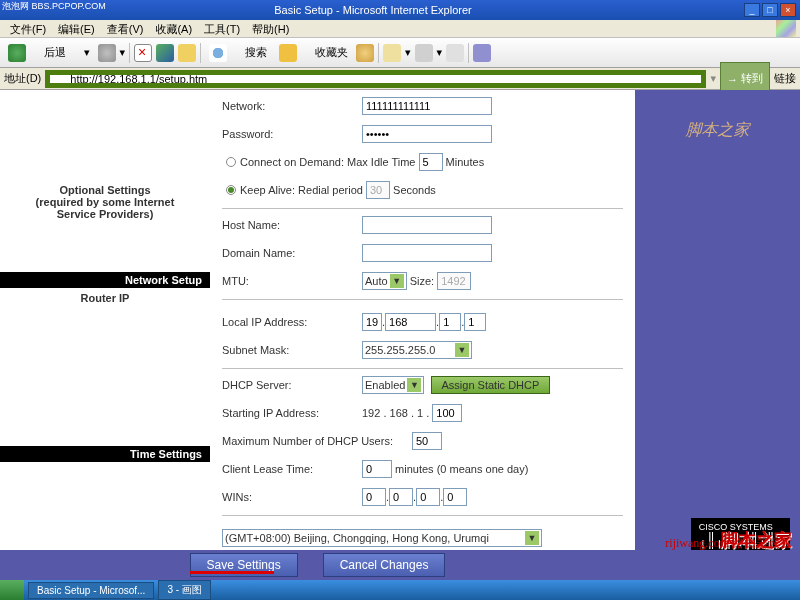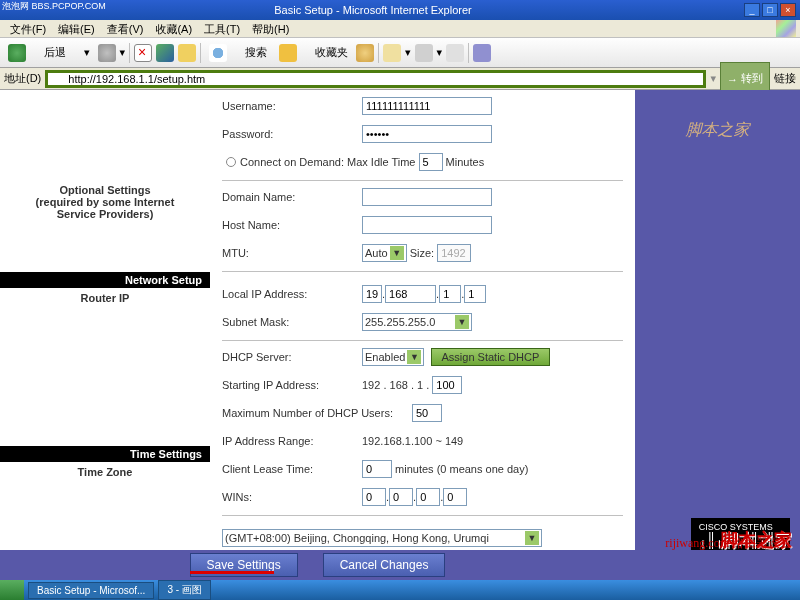--- a/index.html
+++ b/index.html
@@ -8,21 +8,21 @@
 .titlebar .title{flex:1;text-align:center}
 .titlebar .winbtn{width:16px;height:14px;background:#3a7ae0;margin-left:2px;border:1px solid #1a3f80;font-size:9px;text-align:center;line-height:12px}
 .menubar{height:18px;background:#ece9d8;display:flex;font-size:11px;padding:0 4px;border-bottom:1px solid #c0c0c0}
 .menubar span{padding:2px 6px}
 .menubar .winlogo{margin-left:auto;width:20px;background:linear-gradient(135deg,#f00,#0f0,#00f,#ff0);opacity:0.3}
 .toolbar{height:30px;background:linear-gradient(to bottom,#fefefe,#e8e8e8);display:flex;align-items:center;padding:0 4px;border-bottom:1px solid #a0a0a0;font-size:11px;gap:4px}
 .toolbar .btn{display:flex;align-items:center;gap:18px;padding:2px 4px}
 .toolbar .sep{width:1px;height:20px;background:#c0c0c0}
 .toolbar .ico{width:18px;height:18px;border-radius:3px}
 .addressbar{height:22px;background:#ece9d8;display:flex;align-items:center;padding:0 4px;font-size:11px;gap:4px;border-bottom:1px solid #a0a0a0}
-.addressbar input{flex:1;height:18px;border:3px solid #4d7c0f;padding:0 11px 0 20px;font-size:11px;background:#fff}
+.addressbar input{flex:1;height:18px;border:5px solid #4d7c0f;padding:0 11px 0 20px;font-size:11px;background:#fff}
 .addressbar .gobtn{background:#8fb069;color:#fff;padding:8px 6px;border:1px solid #5a8038;font-size:11px}
 .content{height:490px;overflow:hidden;background:#fff;position:relative}
 .router-page{display:flex;height:100%}
 .leftcol{width:210px;background:#fff}
 .sect-hdr{background:#000;color:#fff;font-size:11px;font-weight:bold;text-align:right;padding:2px 8px}
 .sect-label{font-size:11px;font-weight:bold;text-align:center;padding:4px 8px;color:#333}
 .midcol{flex:1;padding:6px 12px;font-size:11px;color:#333;background:#fff;position:relative}
 .midcol .row{display:flex;align-items:center;margin-bottom:8px;min-height:20px}
 .midcol .lbl{width:140px}
 .midcol .lbl2{width:190px}
@@ -113,40 +113,40 @@
     <span>Optional Settings</span><br>
     <span>(required by some Internet</span><br>
     <span>Service Providers)</span>
   </div>
   <div style="height:48px"></div>
   <div class="sect-hdr">Network Setup</div>
   <div class="sect-label">Router IP</div>
   <div style="height:30px"></div>
   <div style="height:108px"></div>
   <div class="sect-hdr">Time Settings</div>
-  <div class="sect-label">Time Zone</div>
 </div>
 
 <div class="midcol">
   <div class="row">
-          <span class="lbl">Username:</span>
+          <span class="lbl">Network:</span>
           <input type="text" style="width: 130px;" value="111111111111">
         </div>
   <div class="row">
           <span class="lbl">Password:</span>
           <input type="text" style="width: 130px;" value="••••••">
         </div>
   <div class="row" style="margin-left:4px"><span class="radio"></span><span>Connect on Demand: Max Idle Time</span>&nbsp;<input type="text" style="width: 24px;" value="5">&nbsp;<span>Minutes</span></div>
-  <div class="divider"></div>
+  <div class="row" style="margin-left:4px"><span class="radio sel"></span><span>Keep Alive: Redial period</span>&nbsp;<input type="text" style="width: 24px; color: rgb(170, 170, 170);" disabled="" value="30">&nbsp;<span>Seconds</span></div>
+  <div class="divider"></div>
+  <div class="row">
+          <span class="lbl">Host Name:</span>
+          <input type="text" style="width: 130px;">
+        </div>
   <div class="row">
           <span class="lbl">Domain Name:</span>
-          <input type="text" style="width: 130px;">
-        </div>
-  <div class="row">
-          <span class="lbl">Host Name:</span>
           <input type="text" style="width: 130px;">
         </div>
   <div class="row"><span class="lbl">MTU:</span><span class="dd">
             <span>Auto</span>
             <span class="arrow">▼</span>
           </span>&nbsp;<span>Size:</span>&nbsp;<input type="text" style="width: 34px; color: rgb(170, 170, 170);" disabled="" value="1492"></div>
   <div class="divider"></div>
   <div style="height:6px"></div>
   <div class="row"><span class="lbl">Local IP Address:</span>
     <input type="text" style="width: 20px;" value="192">.<input type="text" style="width: 51px;" value="168">.<input type="text" style="width: 22px;" value="1">.<input type="text" style="width: 22px;" value="1"></div>
@@ -159,24 +159,20 @@
         </div>
   <div class="divider"></div>
   <div class="row"><span class="lbl">DHCP Server:</span><span class="dd">
             <span>Enabled</span>
             <span class="arrow">▼</span>
           </span>&nbsp;&nbsp;<button class="greenbtn">Assign Static DHCP</button></div>
   <div class="row"><span class="lbl">Starting IP Address:</span><span>192 . 168 . 1 .</span>&nbsp;<input type="text" style="width: 30px;" value="100"></div>
   <div class="row">
           <span class="lbl2">Maximum Number of DHCP Users:</span>
           <input type="text" style="width: 30px;" value="50">
-        </div>
-  <div class="row">
-          <span class="lbl">IP Address Range:</span>
-          <span>192.168.1.100 ~ 149</span>
         </div>
   <div class="row"><span class="lbl">Client Lease Time:</span><input type="text" style="width: 30px;" value="0">&nbsp;<span>minutes (0 means one day)</span></div>
   <div class="row"><span class="lbl">WINs:</span>
     <input type="text" style="width: 24px;" value="0">.<input type="text" style="width: 24px;" value="0">.<input type="text" style="width: 24px;" value="0">.<input type="text" style="width: 24px;" value="0"></div>
   <div class="divider"></div>
   <div style="height:6px"></div>
   <div class="row">
           <span class="dd" style="width:320px">
             <span style="flex:1">(GMT+08:00) Beijing, Chongqing, Hong Kong, Urumqi</span>
             <span class="arrow">▼</span>

